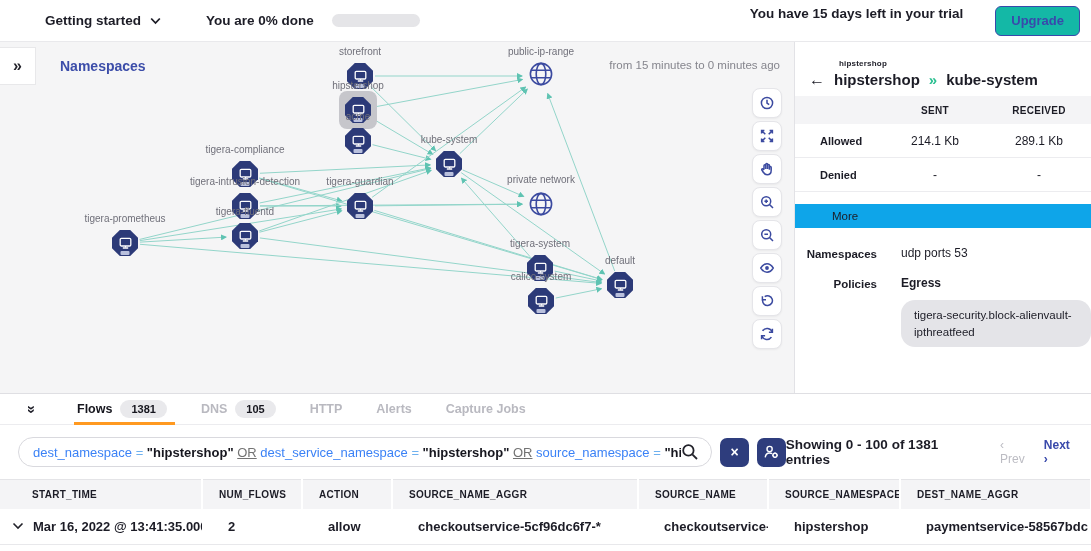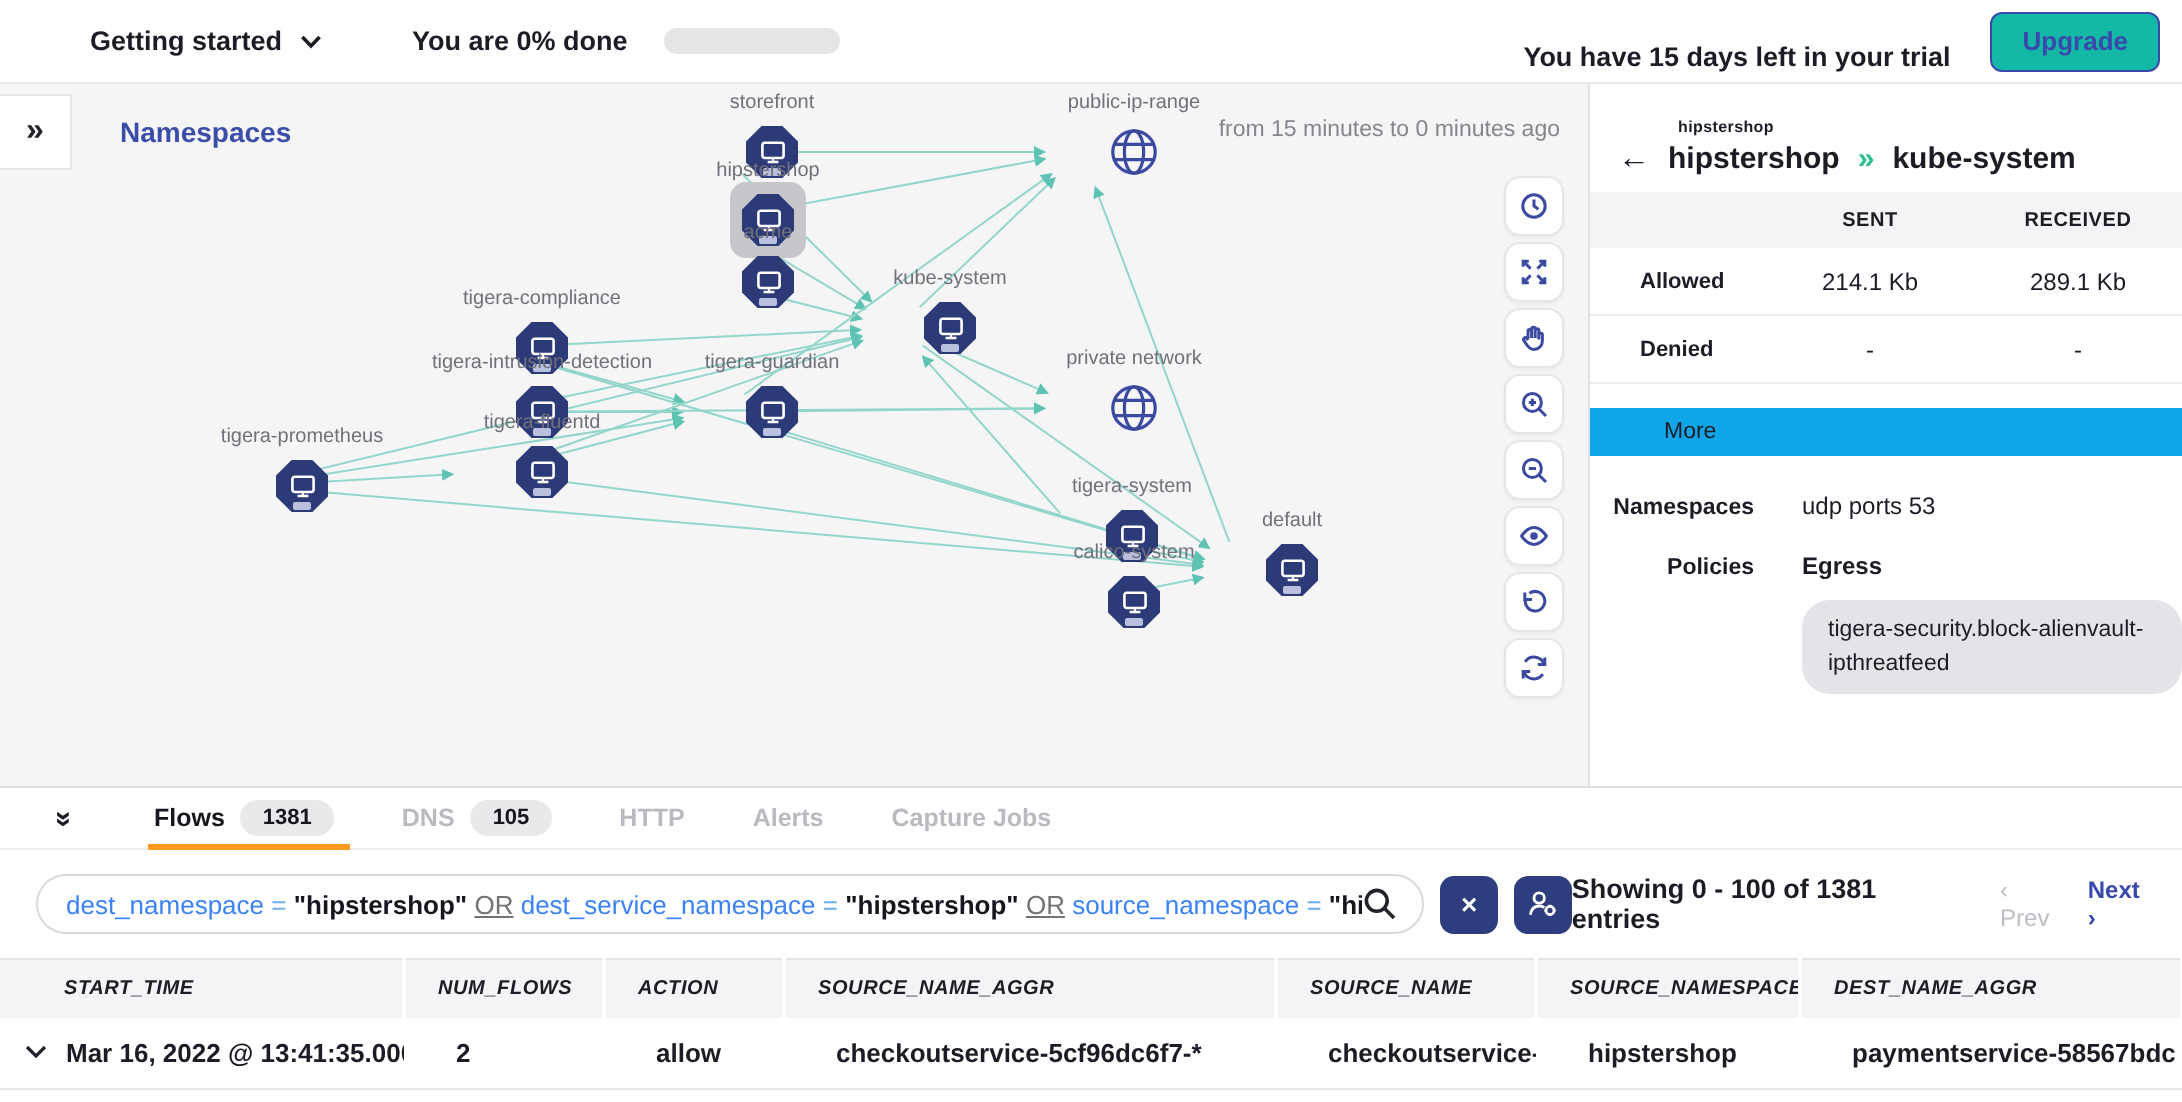--- a/index.html
+++ b/index.html
@@ -7,35 +7,35 @@
   #app { width:1091px; height:551px; position:relative; overflow:hidden;
          font-family:"Liberation Sans", sans-serif; color:#1c1c26; background:#fff; }
 
   
   #top-bar { position:absolute; left:0; top:0; width:1091px; height:42px; background:#fff;
              border-bottom:1px solid #e9e9ec; display:flex; align-items:center; padding-left:45px; z-index:6; }
   .gs-menu { display:flex; align-items:center; gap:9px; font-size:13.5px; font-weight:bold; cursor:pointer; }
   .progress-label { margin-left:45px; font-size:13.5px; font-weight:bold; }
   .progress-pill { margin-left:18px; width:88px; height:13px; border-radius:7px; background:#e5e5e8; overflow:hidden; }
   #progress-fill { display:block; height:100%; background:#3949ab; }
-  .tb-right { margin-left:auto; display:flex; align-items:flex-end; gap:20px; padding-right:11px; }
+  .tb-right { margin-left:auto; display:flex; align-items:flex-start; gap:32px; padding-right:11px; }
   .trial-text { font-size:13.5px; font-weight:bold; }
   .upgrade-btn { height:30px; padding:0 15px; background:#14b8a6; border:1.5px solid #3949ab; border-radius:6px;
                  color:#3949ab; font-size:13px; font-weight:bold; cursor:pointer; font-family:inherit; }
 
   
   #graph-panel { position:absolute; left:0; top:42px; width:795px; height:351px; background:#f5f5f6;
                  border-right:1px solid #e2e2e6; overflow:hidden; }
   #expand-sidebar { position:absolute; left:0; top:5px; width:36px; height:38px; background:#fff;
                     border:1px solid #e8e8ea; border-left:none; font-size:16px; font-weight:bold; color:#23232b;
                     cursor:pointer; font-family:inherit; z-index:4; }
   .graph-title { position:absolute; left:60px; top:16px; font-size:14px; font-weight:bold; color:#3c4da9; z-index:4; }
   .time-range { position:absolute; right:14px; top:17px; font-size:11.5px; color:#85858d; z-index:4; }
   #edges-svg { position:absolute; left:0; top:0; width:795px; height:351px; }
-  #nodes-layer { position:absolute; left:0; top:0; width:795px; height:351px;margin-left:26px; }
+  #nodes-layer { position:absolute; left:0; top:0; width:795px; height:351px; }
   .gnode { position:absolute; width:26px; height:26px; transform:translate(-50%,-50%);
            display:flex; align-items:center; justify-content:center; cursor:pointer; }
   .glabel { position:absolute; left:50%; top:-17px; transform:translateX(-50%); white-space:nowrap;
             font-size:10px; color:#70707a; }
   .sel-bg { position:absolute; left:50%; top:50%; width:38px; height:38px; transform:translate(-50%,-50%);
             background:#c6c6cb; border-radius:8px; }
   .gicon { position:relative; width:26px; height:26px; background:#2c3a78; display:flex; align-items:center;
            justify-content:center;
            clip-path:polygon(30% 0,70% 0,100% 30%,100% 70%,70% 100%,30% 100%,0 70%,0 30%); }
   .gbadge { position:absolute; left:50%; bottom:1px; transform:translateX(-50%); width:9px; height:4px;
@@ -95,21 +95,21 @@
   .showing-text { margin-left:auto; font-size:13.5px; font-weight:bold; }
   .pager { display:flex; gap:12px; margin-left:15px; font-size:12px; align-items:center; }
   .pager-prev { color:#bcbcc3; cursor:default; }
   .pager-next { color:#3949ab; font-weight:bold; cursor:pointer; }
 
   #flows-table { width:1091px; border-collapse:collapse; table-layout:fixed; }
   #flows-table th:nth-child(1){width:202px;} #flows-table th:nth-child(2){width:100px;}
   #flows-table th:nth-child(3){width:90px;}  #flows-table th:nth-child(4){width:246px;}
   #flows-table th:nth-child(5){width:130px;} #flows-table th:nth-child(6){width:132px;}
   #flows-table th:nth-child(7){width:191px;}
-  #flows-table thead tr { background:#f4f4f6; height:29px; border-top:1px solid #e4e4e7;font-style:italic; }
+  #flows-table thead tr { background:#f4f4f6; height:29px; border-top:1px solid #e4e4e7; }
   #flows-table th { font-size:10px; font-weight:bold; text-align:left; padding-left:16px;
                     border-right:2px solid #fff; letter-spacing:.3px; overflow:hidden; white-space:nowrap; }
   #flows-table th:first-child { padding-left:32px; }
   #flows-table td { height:36px; border-bottom:1px solid #e8e8eb; padding-left:26px; font-size:13px;
                     font-weight:bold; white-space:nowrap; overflow:hidden; }
   #flows-table td:first-child { padding-left:33px; position:relative; }
   .row-chevron { position:absolute; left:12px; top:50%; transform:translateY(-50%); display:flex; }
 </style>
 </head>
 <body>
@@ -211,21 +211,21 @@
           <span class="gicon">
             <svg width="15" height="15" viewBox="0 0 15 15" fill="none">
               <rect x="2.2" y="2.4" width="10.6" height="7.6" rx="1.2" stroke="#fff" stroke-width="1.3"></rect>
               <path d="M7.5 10v1.6" stroke="#fff" stroke-width="1.1"></path>
               <path d="M4.8 12h5.4" stroke="#fff" stroke-width="1.3"></path>
             </svg>
             <span class="gbadge"></span>
           </span>
           <span class="glabel">kube-system</span>
         </div>
-        <div class="gnode network" style="left: 541px; top: 34px;">
+        <div class="gnode network" style="left: 541px; top: 34px; align-items: flex-end;">
           <span class="gicon">
             <svg width="30" height="30" viewBox="0 0 30 30" fill="none" stroke="#3b4aa0" stroke-width="1.6">
               <circle cx="15" cy="15" r="10.6" fill="#f5f5f6"></circle>
               <ellipse cx="15" cy="15" rx="4.8" ry="10.6"></ellipse>
               <path d="M4.8 11.2h20.4M4.8 18.8h20.4"></path>
             </svg>
           </span>
           <span class="glabel">public-ip-range</span>
         </div>
         <div class="gnode" style="left: 245px; top: 132px;">

